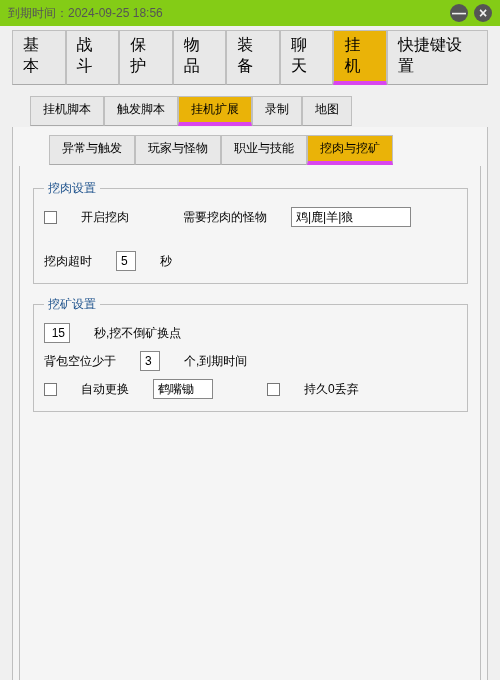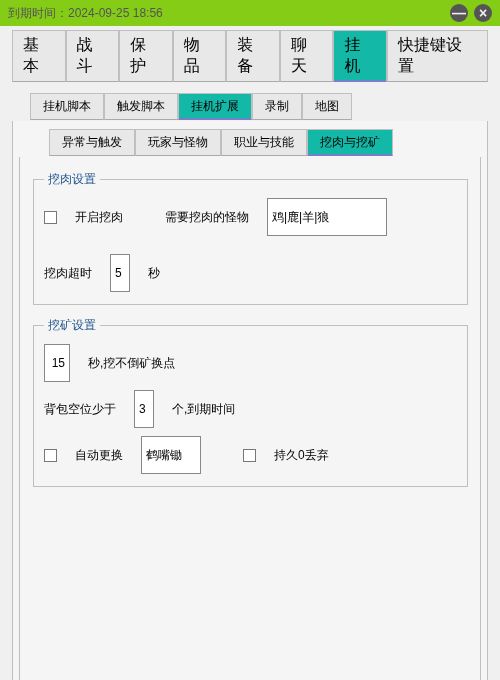--- a/index.html
+++ b/index.html
@@ -53,22 +53,22 @@
 .tab {
   padding: 4px 12px;
   background: #e8e8e8;
   border: 1px solid #bfbfbf;
   border-bottom: 1px solid #aaa;
   margin-right: 0;
   cursor: pointer;
   position: relative;
 }
 .tab.active {
-  background: #14b8a6;
-  border-bottom: 1px solid #d946ef;
+  background: #eab308;
+  border-bottom: 4px solid #d946ef;
 }
 .tabrow1 { margin-top: 2px; }
 .tabrow1 .tab { font-size: 16px; padding: 4px 10px; }
 .tabrow2 { margin-top: 8px; padding-left: 18px; }
 .tabrow3 { padding-left: 30px; }
 .content-outer {
   margin: 0 12px 12px 12px;
   flex: 1;
 }
 .panel2 {
@@ -90,32 +90,32 @@
   margin: 6px 4px 12px 5px;
   padding: 10px 10px 12px 10px;
 }
 legend {
   padding: 0 4px;
   color: #1a4f8a;
 }
 .row {
   display: flex;
   align-items: center;
-  gap: 18px;
+  gap: 24px;
   margin-bottom: 8px;
   flex-wrap: wrap;
 }
 .row:last-child { margin-bottom: 0; }
 input[type="text"] {
   font-family: inherit;
   font-size: 12px;
   border: 1px solid #888;
   background: #fff;
   padding: 8px 4px;
-  height: 38px;
+  height: 20px;
 }
 .checkbox {
   width: 13px;
   height: 13px;
   border: 1px solid #777;
   background: #fff;
   display: inline-block;
   cursor: pointer;
 }
 .lbl { color: #000; }

